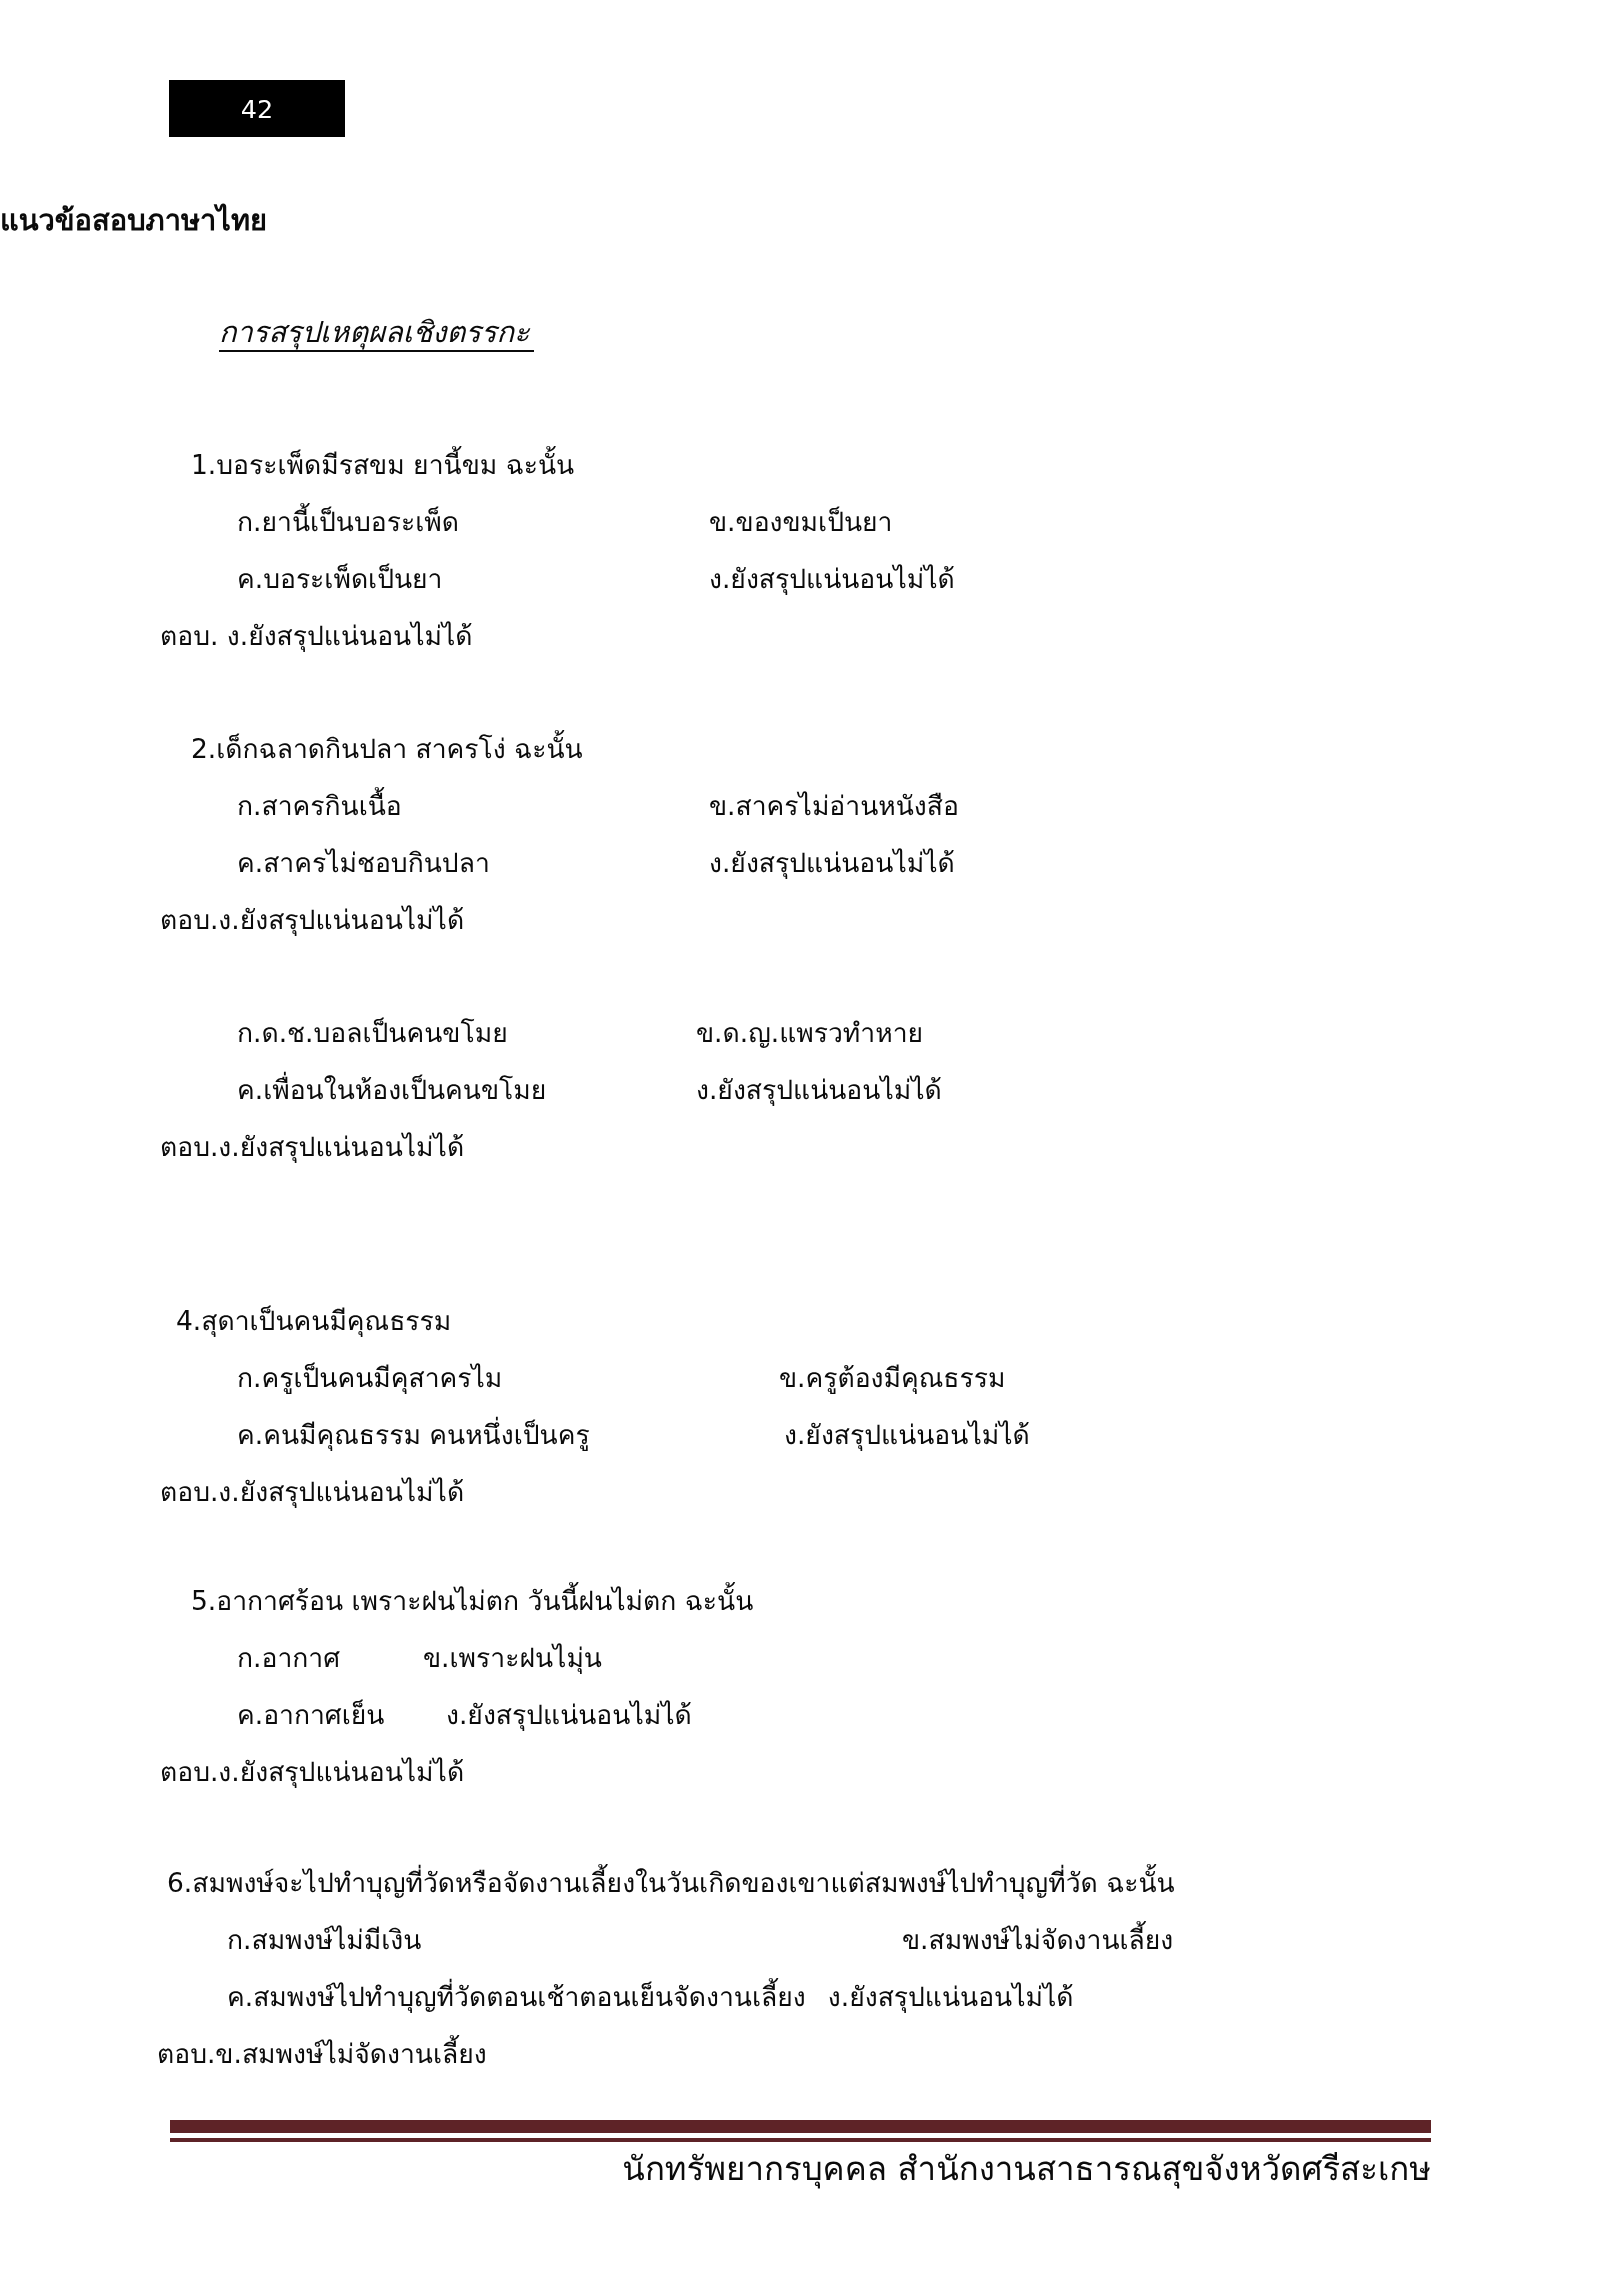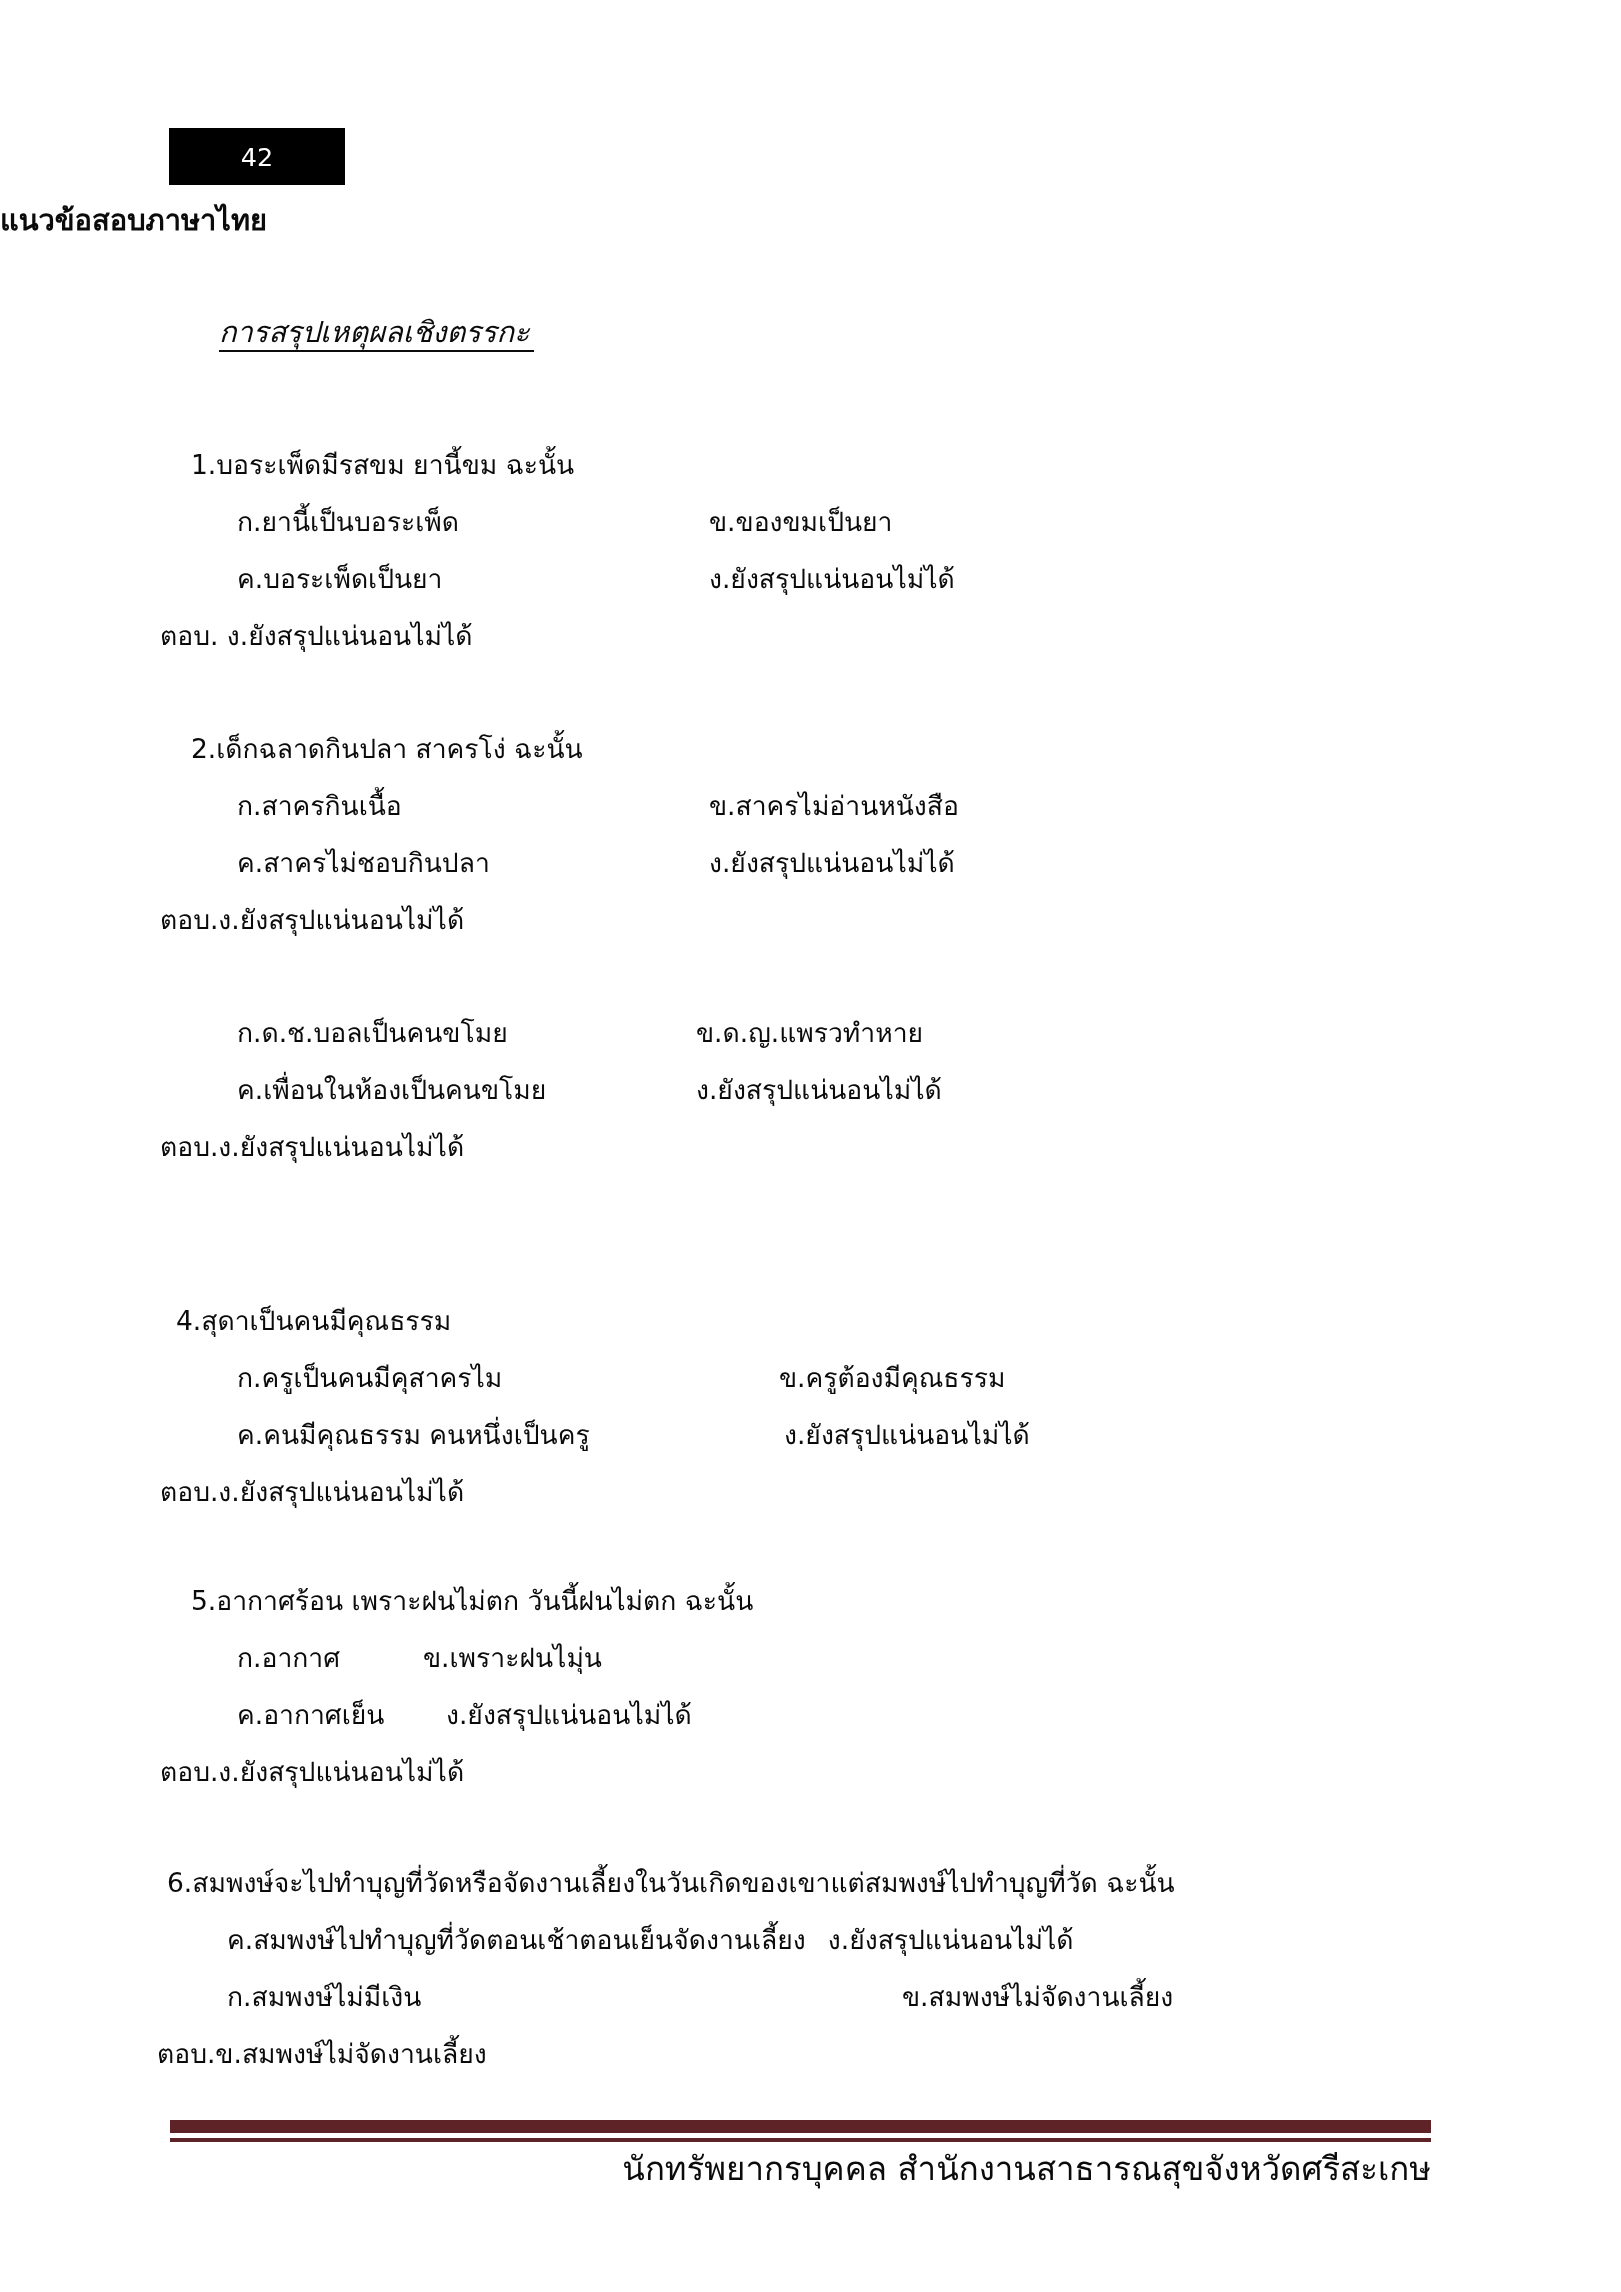--- a/index.html
+++ b/index.html
@@ -10,21 +10,20 @@
     font-family:"DejaVu Sans","Liberation Sans",sans-serif;
     color:#0b0b0b;
     font-size:26.5px;
     overflow:hidden;
   }
   .pagenum-box{
     position:absolute;left:169px;top:80px;width:176px;height:57px;
     background:#000000;color:#ffffff;
     display:flex;align-items:center;justify-content:center;
     font-size:25.5px;
-    margin-top:48px;
   }
   .doc-title{
     position:absolute;left:0;right:0;top:199px;
     text-align:left;font-weight:bold;font-size:29px;line-height:43px;
   }
   .section-heading{
     position:absolute;left:219px;top:312px;
     font-style:italic;font-size:29px;line-height:41px;
   }
   .section-heading .u{border-bottom:2px solid #0b0b0b;padding-bottom:1px;padding-right:3.9px;}
@@ -114,26 +113,26 @@
     <div class="row opt-row">
       <span>ค.อากาศเย็น</span>
       <span class="col2" style="left:446px">ง.ยังสรุปแน่นอนไม่ได้</span>
     </div>
     <div class="row ans-row">ตอบ.ง.ยังสรุปแน่นอนไม่ได้</div>
   </section>
 
   <section class="question" style="top:1852px">
     <div class="row stem-row" style="padding-left:167px">6.สมพงษ์จะไปทำบุญที่วัดหรือจัดงานเลี้ยงในวันเกิดของเขาแต่สมพงษ์ไปทำบุญที่วัด ฉะนั้น</div>
     <div class="row opt-row" style="padding-left:227px">
+      <span>ก.สมพงษ์ไม่มีเงิน</span>
+      <span class="col2" style="left:902px">ข.สมพงษ์ไม่จัดงานเลี้ยง</span>
+    </div>
+    <div class="row opt-row" style="padding-left:227px">
       <span>ค.สมพงษ์ไปทำบุญที่วัดตอนเช้าตอนเย็นจัดงานเลี้ยง</span>
       <span class="inline-d">ง.ยังสรุปแน่นอนไม่ได้</span>
-    </div>
-    <div class="row opt-row" style="padding-left:227px">
-      <span>ก.สมพงษ์ไม่มีเงิน</span>
-      <span class="col2" style="left:902px">ข.สมพงษ์ไม่จัดงานเลี้ยง</span>
     </div>
     <div class="row ans-row" style="padding-left:157px">ตอบ.ข.สมพงษ์ไม่จัดงานเลี้ยง</div>
   </section>
 
   <div class="footer-rule-thick"></div>
   <div class="footer-rule-thin"></div>
   <div class="footer-text">นักทรัพยากรบุคคล สำนักงานสาธารณสุขจังหวัดศรีสะเกษ</div>
 
 </div>
 

